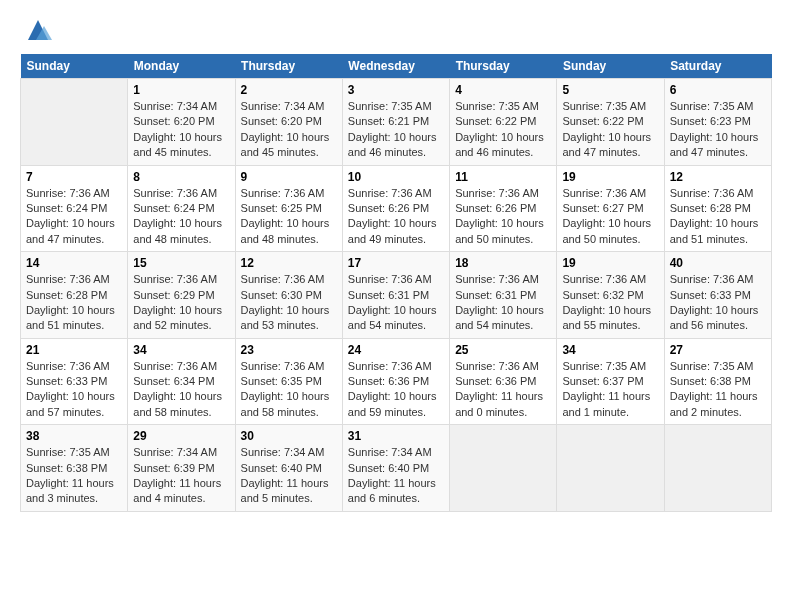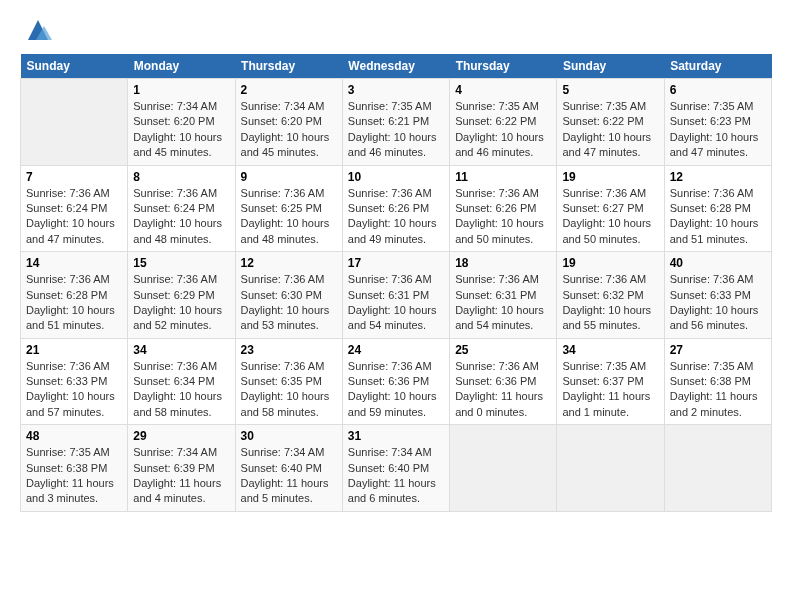--- a/index.html
+++ b/index.html
@@ -238,21 +238,21 @@
           <span class="day-number">34</span>
           <div class="day-info">Sunrise: 7:35 AM<br>Sunset: 6:37 PM<br>Daylight: 11 hours and 1 minute.</div>
         </td>
         <td>
           <span class="day-number">27</span>
           <div class="day-info">Sunrise: 7:35 AM<br>Sunset: 6:38 PM<br>Daylight: 11 hours and 2 minutes.</div>
         </td>
       </tr>
       <tr>
         <td>
-          <span class="day-number">48</span>
+          <span class="day-number">38</span>
           <div class="day-info">Sunrise: 7:35 AM<br>Sunset: 6:38 PM<br>Daylight: 11 hours and 3 minutes.</div>
         </td>
         <td>
           <span class="day-number">29</span>
           <div class="day-info">Sunrise: 7:34 AM<br>Sunset: 6:39 PM<br>Daylight: 11 hours and 4 minutes.</div>
         </td>
         <td>
           <span class="day-number">30</span>
           <div class="day-info">Sunrise: 7:34 AM<br>Sunset: 6:40 PM<br>Daylight: 11 hours and 5 minutes.</div>
         </td>

